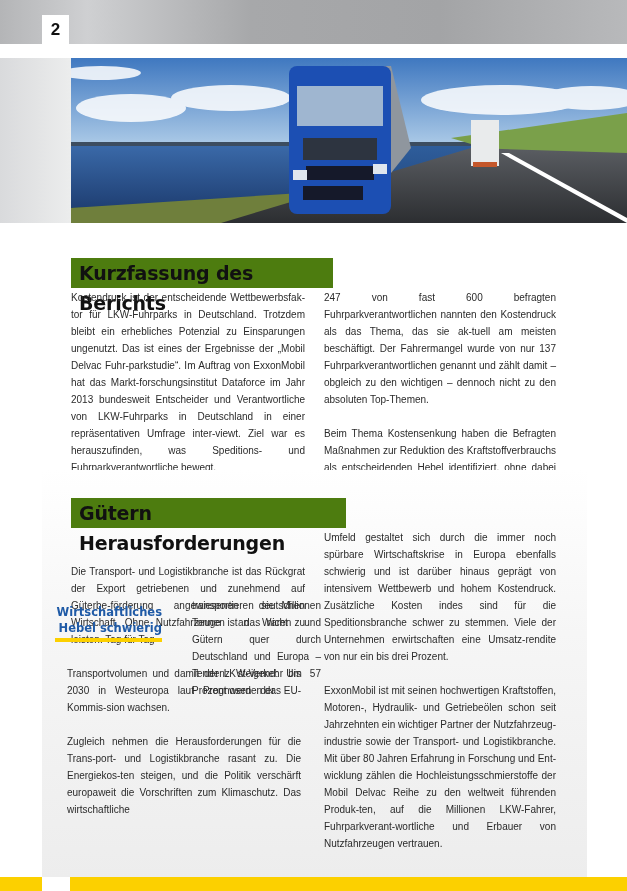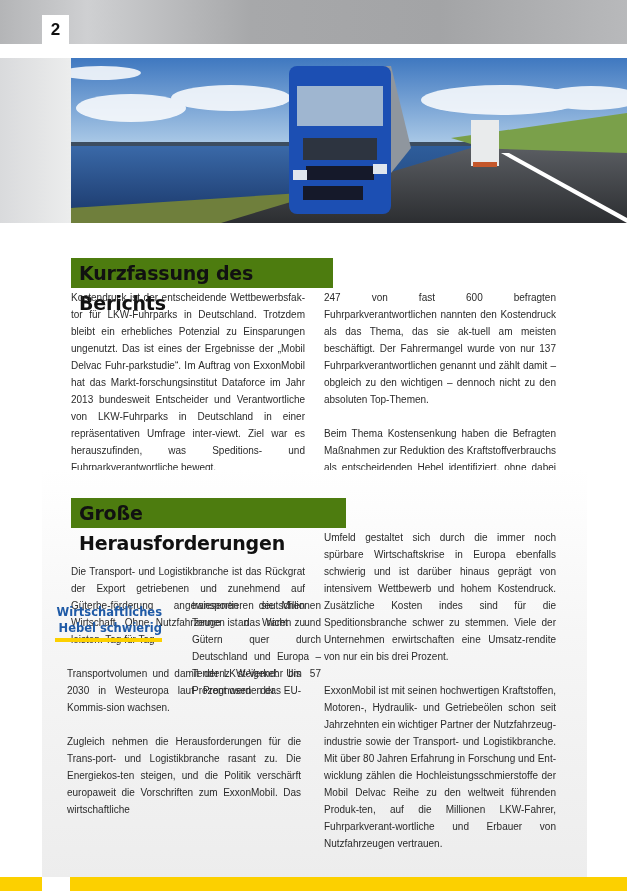--- a/index.html
+++ b/index.html
@@ -112,29 +112,29 @@
 <div class="col" style="left:71px; top:289px; width:234px;">
   <p>Kostendruck ist der entscheidende Wettbewerbsfak-tor für LKW-Fuhrparks in Deutschland. Trotzdem bleibt ein erhebliches Potenzial zu Einsparungen ungenutzt. Das ist eines der Ergebnisse der „Mobil Delvac Fuhr-parkstudie“. Im Auftrag von ExxonMobil hat das Markt-forschungsinstitut Dataforce im Jahr 2013 bundesweit Entscheider und Verantwortliche von LKW-Fuhrparks in Deutschland in einer repräsentativen Umfrage inter-viewt. Ziel war es herauszufinden, was Speditions- und Fuhrparkverantwortliche bewegt.</p>
 </div>
 <div class="col" style="left:324px; top:289px; width:232px;">
   <p>247 von fast 600 befragten Fuhrparkverantwortlichen nannten den Kostendruck als das Thema, das sie ak-tuell am meisten beschäftigt. Der Fahrermangel wurde von nur 137 Fuhrparkverantwortlichen genannt und zählt damit – obgleich zu den wichtigen – dennoch nicht zu den absoluten Top-Themen.</p>
   <p>Beim Thema Kostensenkung haben die Befragten Maßnahmen zur Reduktion des Kraftstoffverbrauchs als entscheidenden Hebel identifiziert, ohne dabei jedoch alle zur Verfügung stehenden Möglichkeiten auszuschöpfen.</p>
 </div>
 
 <div class="content-panel"></div>
 
-<div class="heading" style="top:498px; width:275px;">Große Herausforderungen</div>
+<div class="heading" style="top:498px; width:275px;">Gütern Herausforderungen</div>
 
 <div class="col" style="left:71px; top:529px; width:234px;margin-top:34px;">Die Transport- und Logistikbranche ist das Rückgrat der Export getriebenen und zunehmend auf Güterbe-förderung angewiesenen deutschen Wirtschaft. Ohne Nutzfahrzeuge ist das nicht zu leisten. Tag für Tag</div>
 <div class="col" style="left:192px; top:597px; width:129px;">transportieren sie Millionen Tonnen an Waren und Gütern quer durch Deutschland und Europa – Tendenz steigend: Um 57 Prozent werden das</div>
 <div class="callout">Wirtschaftliches Hebel schwierig</div>
 <div class="callout-line"></div>
 <div class="col" style="left:67px; top:665px; width:234px;">
   <p>Transportvolumen und damit der LKW-Verkehr bis 2030 in Westeuropa laut Prognosen der EU-Kommis-sion wachsen.</p>
-  <p>Zugleich nehmen die Herausforderungen für die Trans-port- und Logistikbranche rasant zu. Die Energiekos-ten steigen, und die Politik verschärft europaweit die Vorschriften zum ExxonMobil. Das wirtschaftliche</p>
+  <p>Zugleich nehmen die Herausforderungen für die Trans-port- und Logistikbranche rasant zu. Die Energiekos-ten steigen, und die Politik verschärft europaweit die Vorschriften zum Klimaschutz. Das wirtschaftliche</p>
 </div>
 <div class="col" style="left:324px; top:529px; width:232px;">
   <p>Umfeld gestaltet sich durch die immer noch spürbare Wirtschaftskrise in Europa ebenfalls schwierig und ist darüber hinaus geprägt von intensivem Wettbewerb und hohem Kostendruck. Zusätzliche Kosten indes sind für die Speditionsbranche schwer zu stemmen. Viele der Unternehmen erwirtschaften eine Umsatz-rendite von nur ein bis drei Prozent.</p>
   <p>ExxonMobil ist mit seinen hochwertigen Kraftstoffen, Motoren-, Hydraulik- und Getriebeölen schon seit Jahrzehnten ein wichtiger Partner der Nutzfahrzeug-industrie sowie der Transport- und Logistikbranche. Mit über 80 Jahren Erfahrung in Forschung und Ent-wicklung zählen die Hochleistungsschmierstoffe der Mobil Delvac Reihe zu den weltweit führenden Produk-ten, auf die Millionen LKW-Fahrer, Fuhrparkverant-wortliche und Erbauer von Nutzfahrzeugen vertrauen.</p>
 </div>
 
 <div class="footer-left"></div>
 <div class="footer-right"></div>
 
 </body></html>

